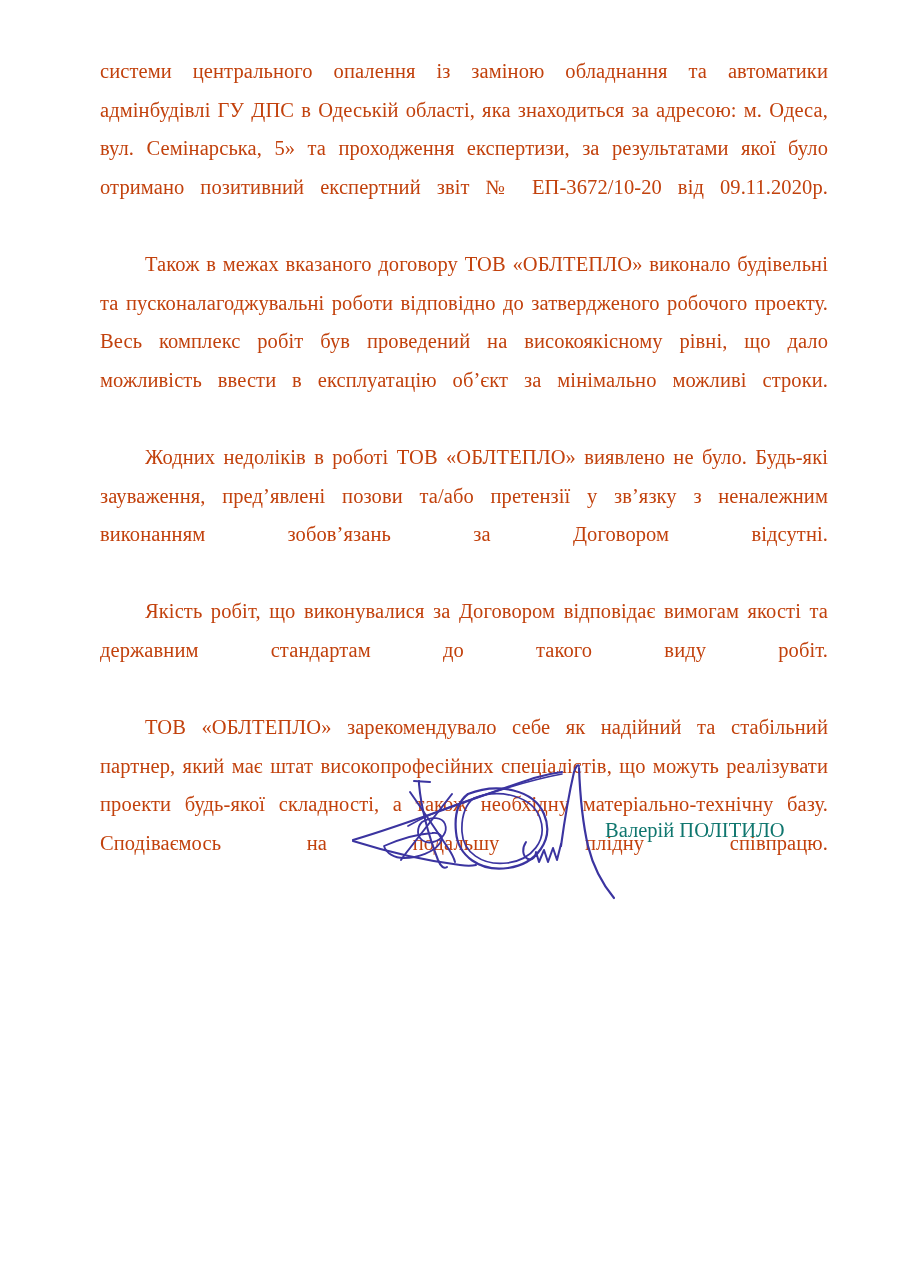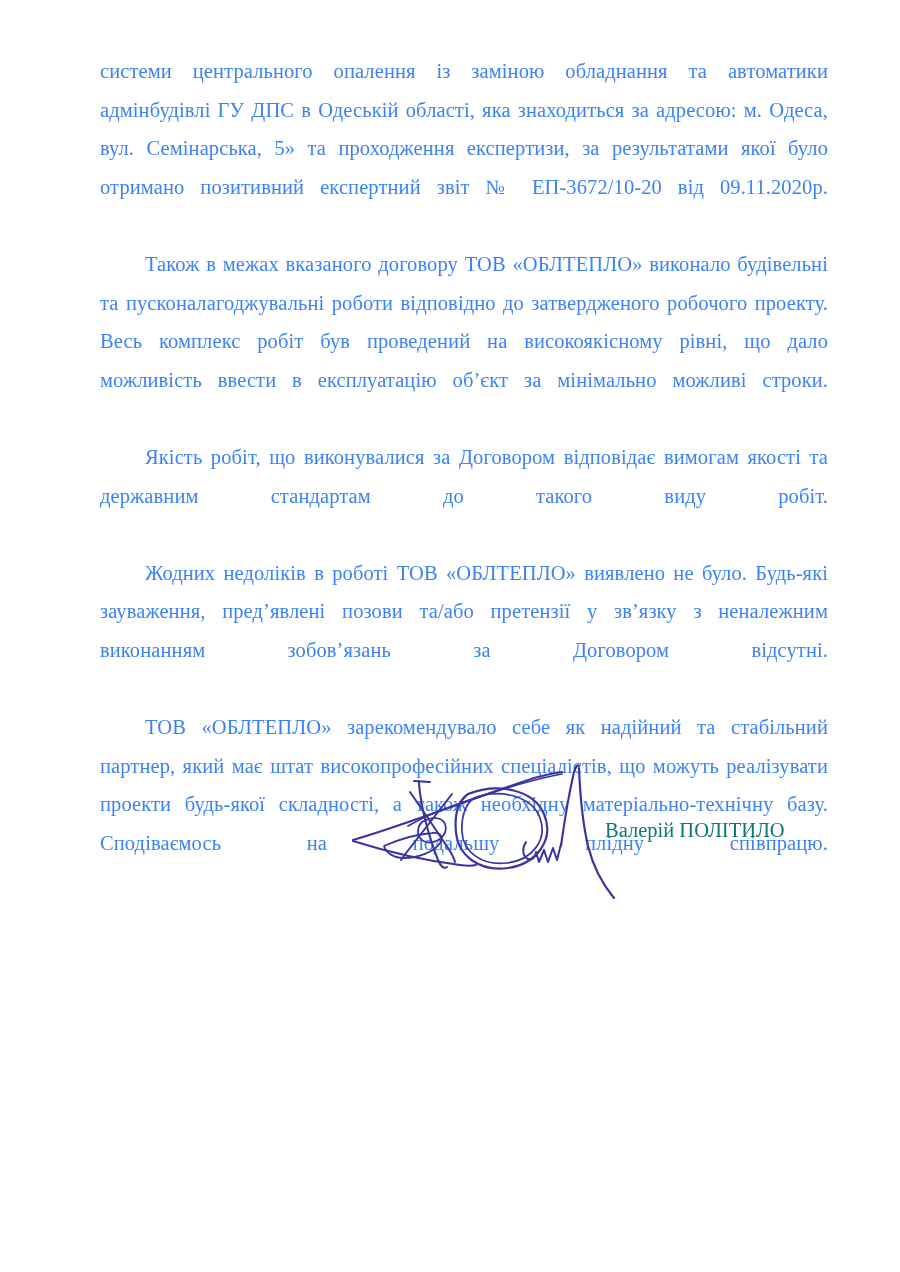--- a/index.html
+++ b/index.html
@@ -32,21 +32,21 @@
     width: 728px;
   }
 
   p.para {
     margin: 0 0 0 0;
     text-align: justify;
     text-justify: inter-word;
     text-indent: 45px;
     font-size: 20.5px;
     line-height: 38.6px;
-    color: #3b82f6;
+    color: #c2410c;
     letter-spacing: 0.1px;
     -webkit-font-smoothing: antialiased;
   }
 
   p.para.no-indent {
     text-indent: 0;
   }
 
   
   p.para:after {
@@ -111,23 +111,23 @@
 
 <div class="page">
 
   <div class="doc-body">
 
     <p class="para no-indent">системи центрального опалення із заміною обладнання та автоматики адмінбудівлі ГУ ДПС в Одеській області, яка знаходиться за адресою: м. Одеса, вул. Семінарська, 5» та проходження експертизи, за результатами якої було отримано позитивний експертний звіт № ЕП-3672/10-20 від 09.11.2020р.</p>
 
     <p class="para">Також в межах вказаного договору ТОВ «ОБЛТЕПЛО» виконало будівельні та пусконалагоджувальні роботи відповідно до затвердженого робочого проекту. Весь комплекс робіт був проведений на високоякісному рівні, що дало можливість ввести в експлуатацію об’єкт за мінімально можливі строки.</p>
 
 
+    <p class="para">Жодних недоліків в роботі ТОВ «ОБЛТЕПЛО» виявлено не було. Будь-які зауваження, пред’явлені позови та/або претензії у зв’язку з неналежним виконанням зобов’язань за Договором відсутні.</p>
+
     <p class="para">Якість робіт, що виконувалися за Договором відповідає вимогам якості та державним стандартам до такого виду робіт.</p>
-
-    <p class="para">Жодних недоліків в роботі ТОВ «ОБЛТЕПЛО» виявлено не було. Будь-які зауваження, пред’явлені позови та/або претензії у зв’язку з неналежним виконанням зобов’язань за Договором відсутні.</p>
 
     <p class="para">ТОВ «ОБЛТЕПЛО» зарекомендувало себе як надійний та стабільний партнер, який має штат високопрофесійних спеціалістів, що можуть реалізувати проекти будь-якої складності, а також необхідну матеріально-технічну базу. Сподіваємось на подальшу плідну співпрацю.</p>
 
   </div>
 
   <div class="signature-block">
 
     <div class="sig-role">
     </div>
 

